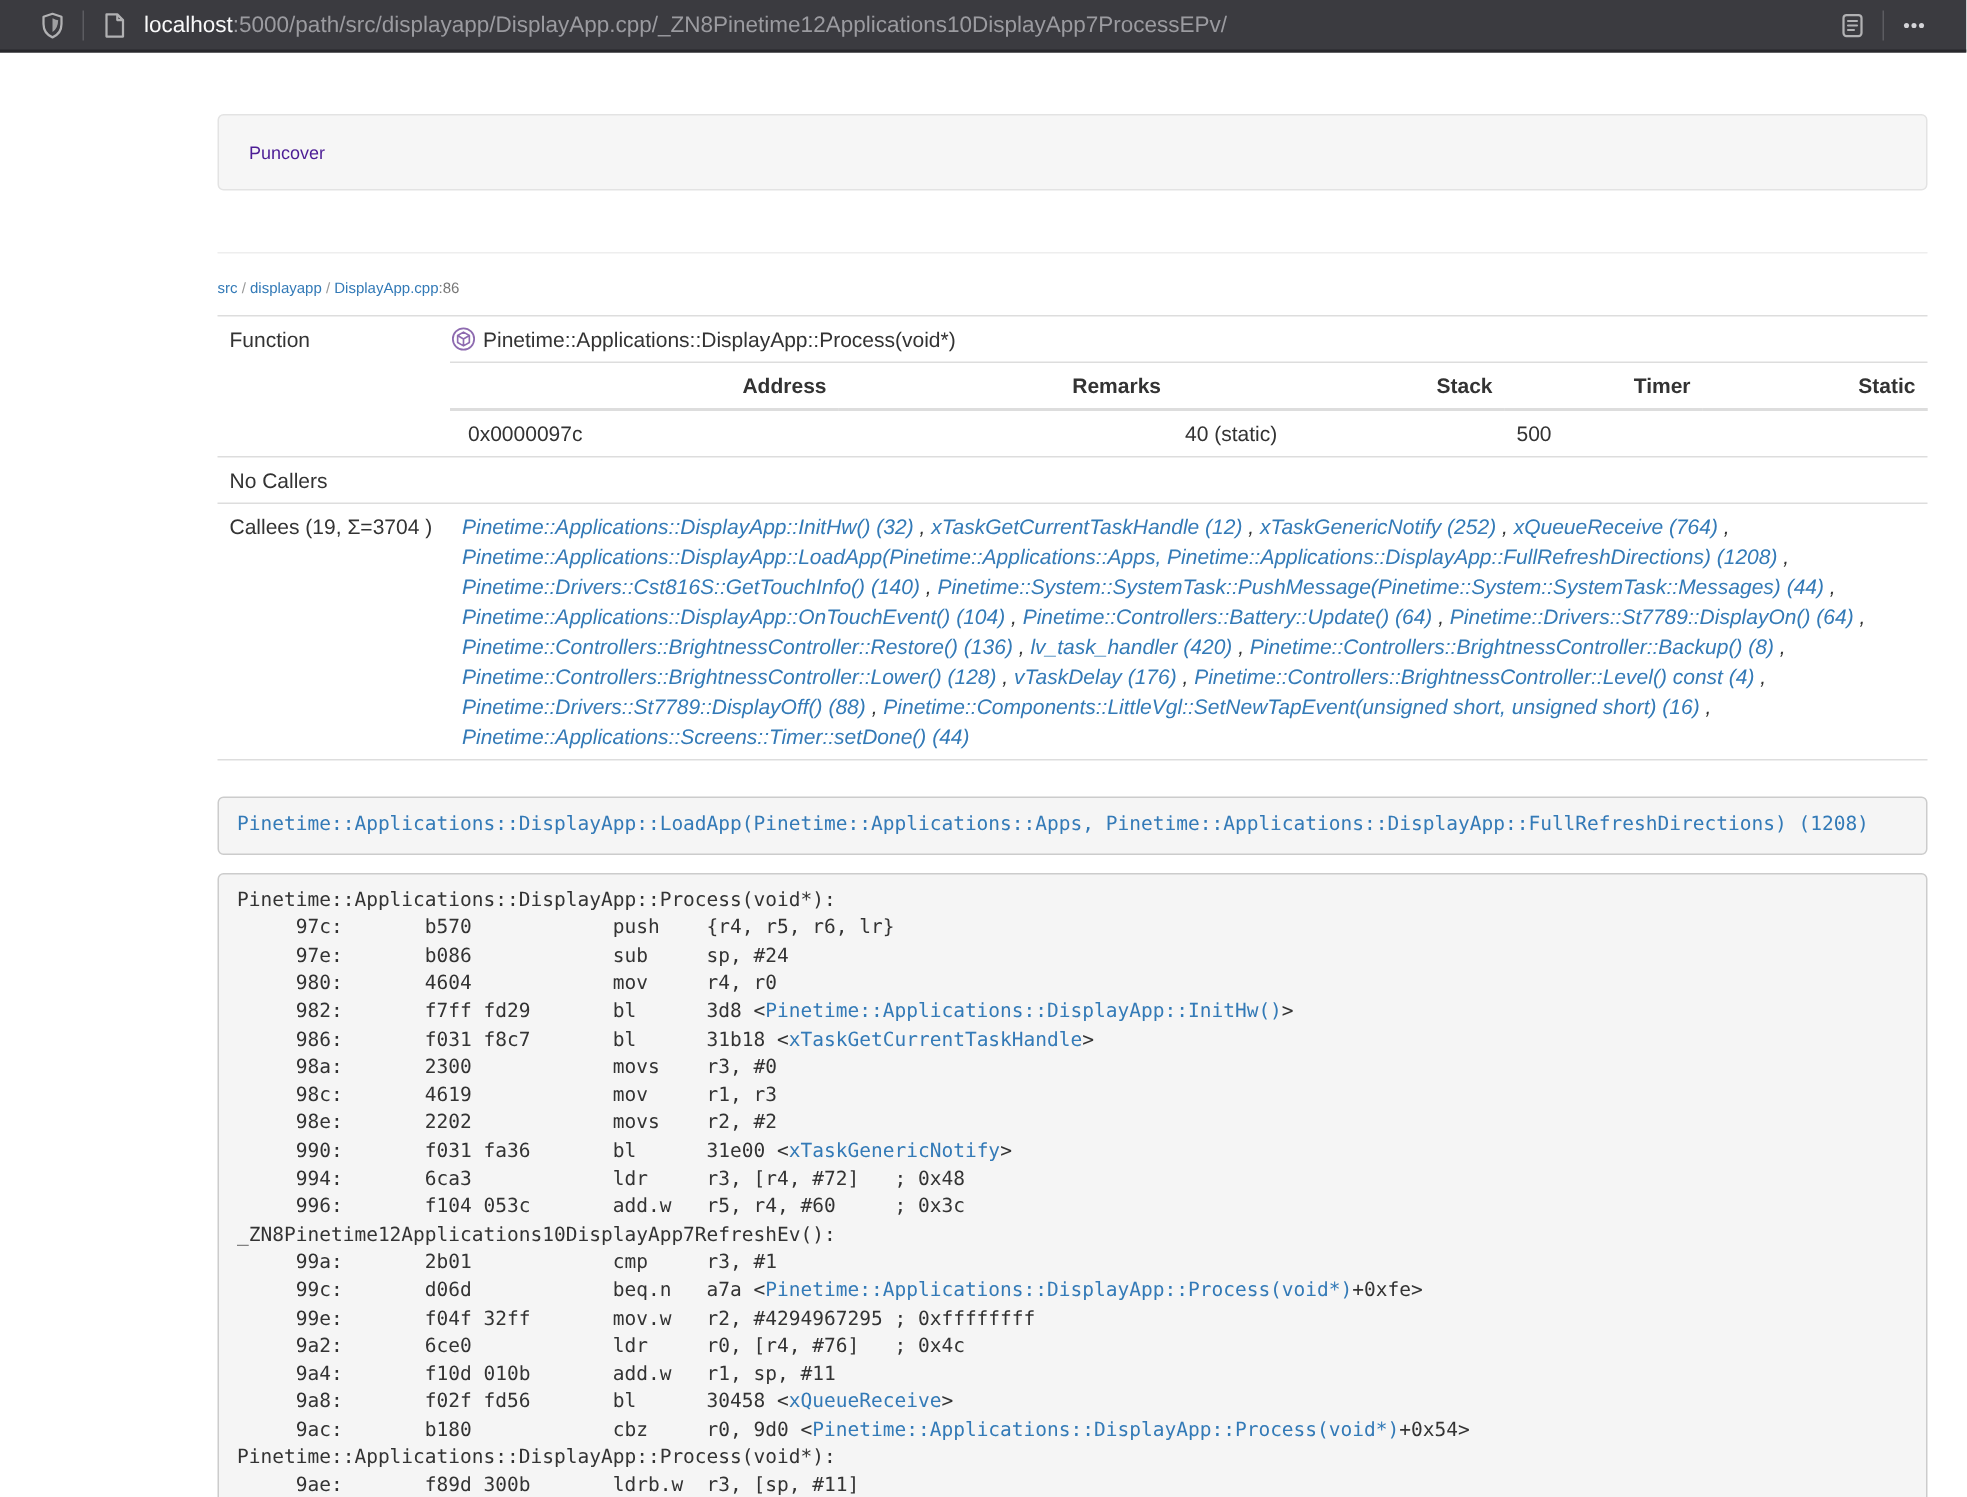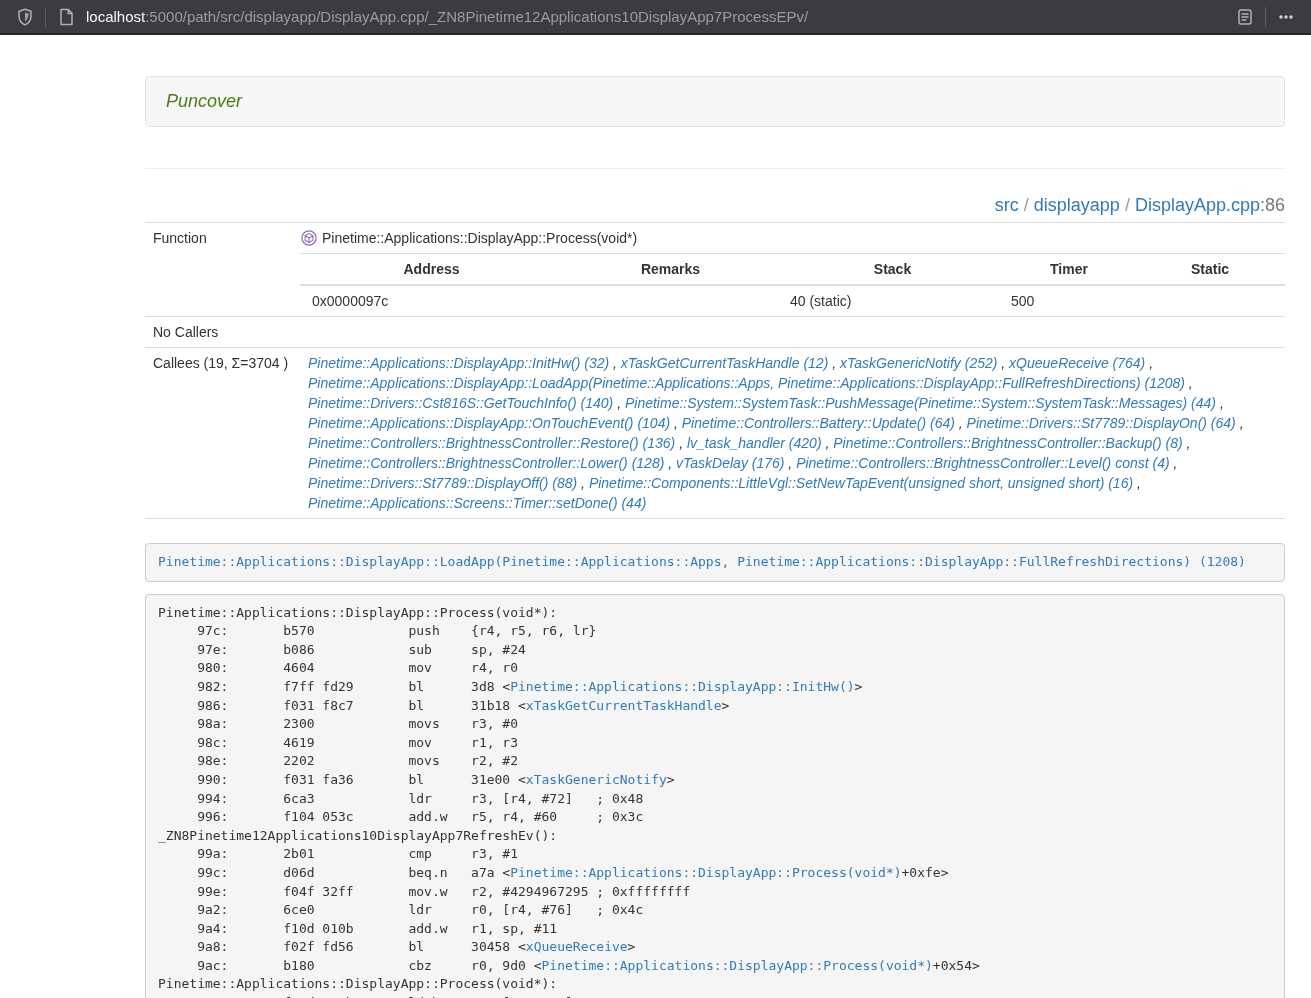--- a/index.html
+++ b/index.html
@@ -6,43 +6,43 @@
   html,body { background:#fff; }
   body {
     width:1311px; height:998px; overflow:hidden;
     font-family:"Liberation Sans", sans-serif; font-size:14px; color:#333;
   }
   a { color:#337ab7; text-decoration:none; cursor:pointer; }
 
   
   .topbar {
     height:35px; background:#3b3b40; border-bottom:2px solid #28282c;
-    display:flex; align-items:center; padding:0 14px;
+    display:flex; align-items:center; padding:0 24px;
   }
   .tb-icon { display:flex; align-items:center; justify-content:center; width:22px; height:22px; flex:0 0 auto; }
   .tb-sep { width:1px; height:20px; background:#5c5c61; margin:0 9px; flex:0 0 auto; }
   .url-text {
     flex:1 1 auto; margin-left:9px; font-size:15px; color:#9b9ba0;
     white-space:nowrap; overflow:hidden;
   }
   .url-host { color:#f9f9fa; }
 
   
   .container { margin-left:145px; width:1140px; }
 
   .panel {
     margin-top:41px; height:51px; background:#f6f6f6;
     border:1px solid #e3e3e3; border-radius:4px;
     display:flex; align-items:center; padding:0 20px;
   }
-  .panel-title { font-size:18px; color:#4d7c0f;font-style:italic; }
+  .panel-title { font-size:12px; color:#4c1d95; }
 
   hr.rule { border:none; border-top:1px solid #eee; margin-top:41px; }
 
-  .breadcrumb { margin-top:26px; font-size:18px; line-height:20px;text-align:right; }
+  .breadcrumb { margin-top:14px; font-size:10px; line-height:20px; }
   .crumb-sep { color:#999; }
   .crumb-line { color:#777; }
 
   
   table.main { width:100%; border-collapse:collapse; margin-top:7px; border-bottom:1px solid #ddd; }
   table.main > tbody > tr > th,
   table.main > tbody > tr > td {
     text-align:left; vertical-align:top; border-top:1px solid #ddd; font-size:14px;
   }
   th.rowlabel { width:155px; padding:5px 8px; font-weight:normal; line-height:20px; }
@@ -50,21 +50,21 @@
   td.textcell { padding:5px 8px; line-height:20px;font-style:italic; }
 
   .fn-name {
     padding:5px 8px 5px 0; line-height:20px; border-bottom:1px solid #ddd;
     display:flex; align-items:center;
   }
   .fn-name .icon { margin:0 5px 0 1px; display:inline-flex; }
 
   table.inner { width:100%; border-collapse:collapse; }
   table.inner th {
-    font-weight:bold; text-align:center; padding:5px 8px; line-height:20px;
+    font-weight:bold; text-align:right; padding:5px 8px; line-height:20px;
     border-bottom:2px solid #ddd;
   }
   table.inner td { padding:5px 8px; line-height:20px; }
   table.inner th:first-child, table.inner td:first-child { padding-left:12px; }
   .col-address { width:259px; } .col-remarks { width:223px;margin-top:32px; }
   .col-stack { width:221px;margin-left:24px; } .col-code { width:132px; }
 
   
   pre.box {
     background:#f5f5f5; border:1px solid #ccc; border-radius:4px;

